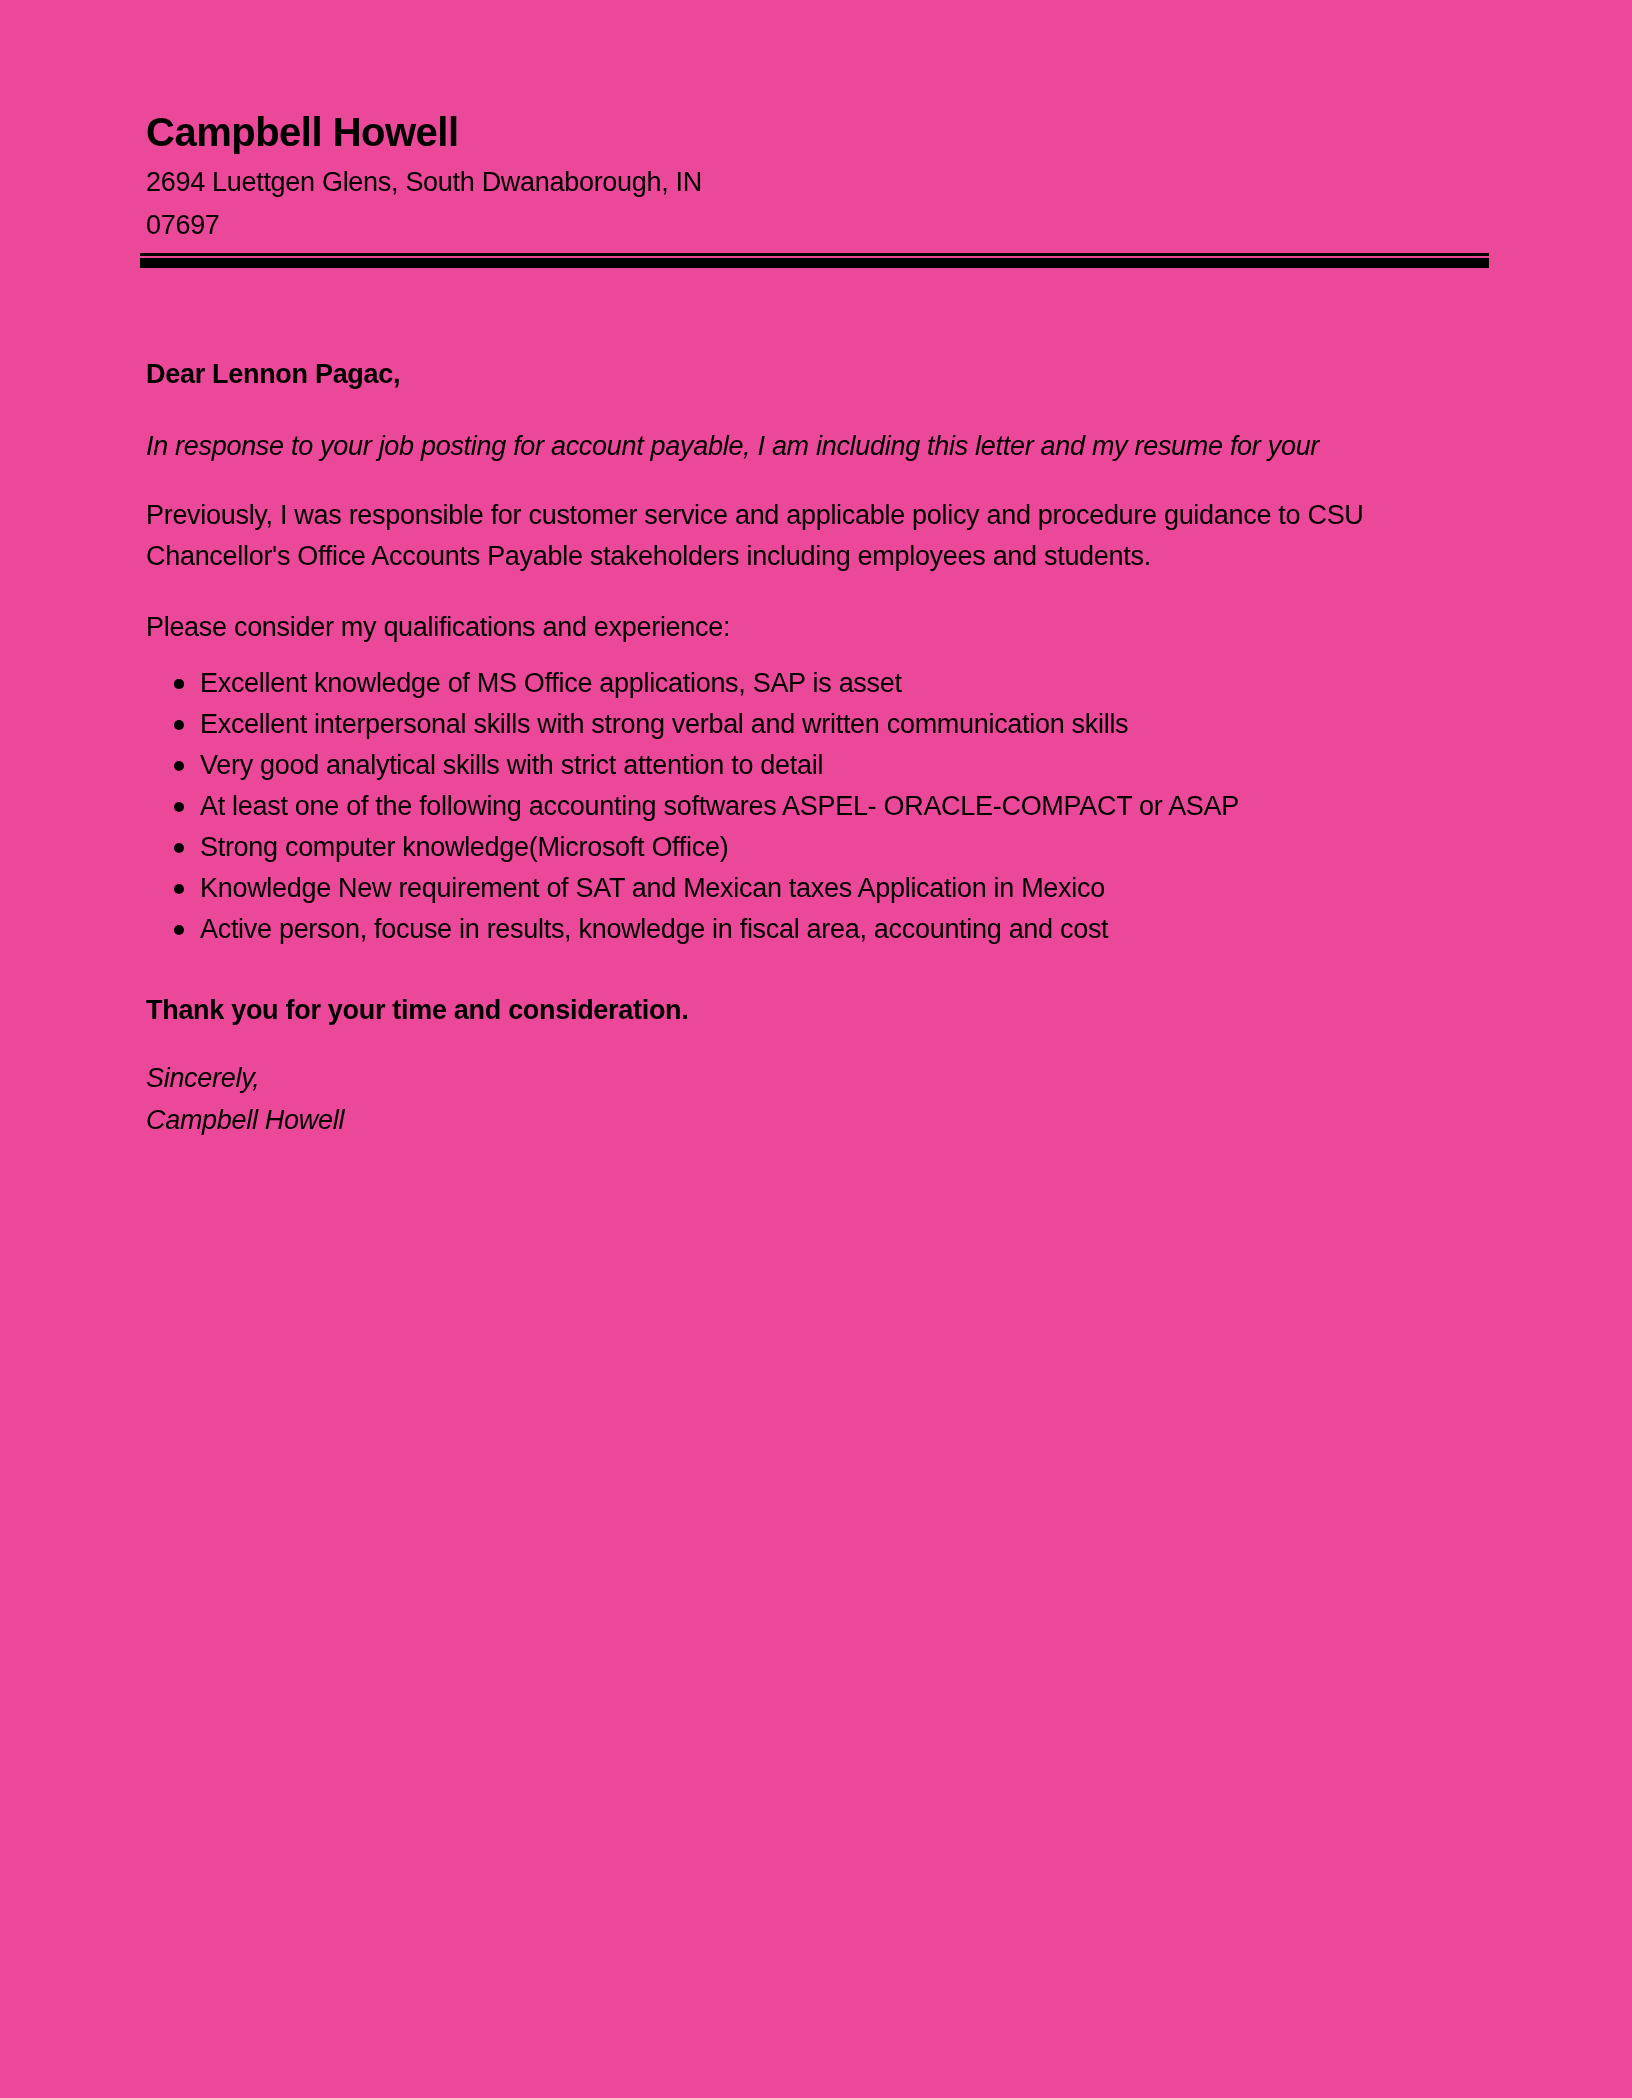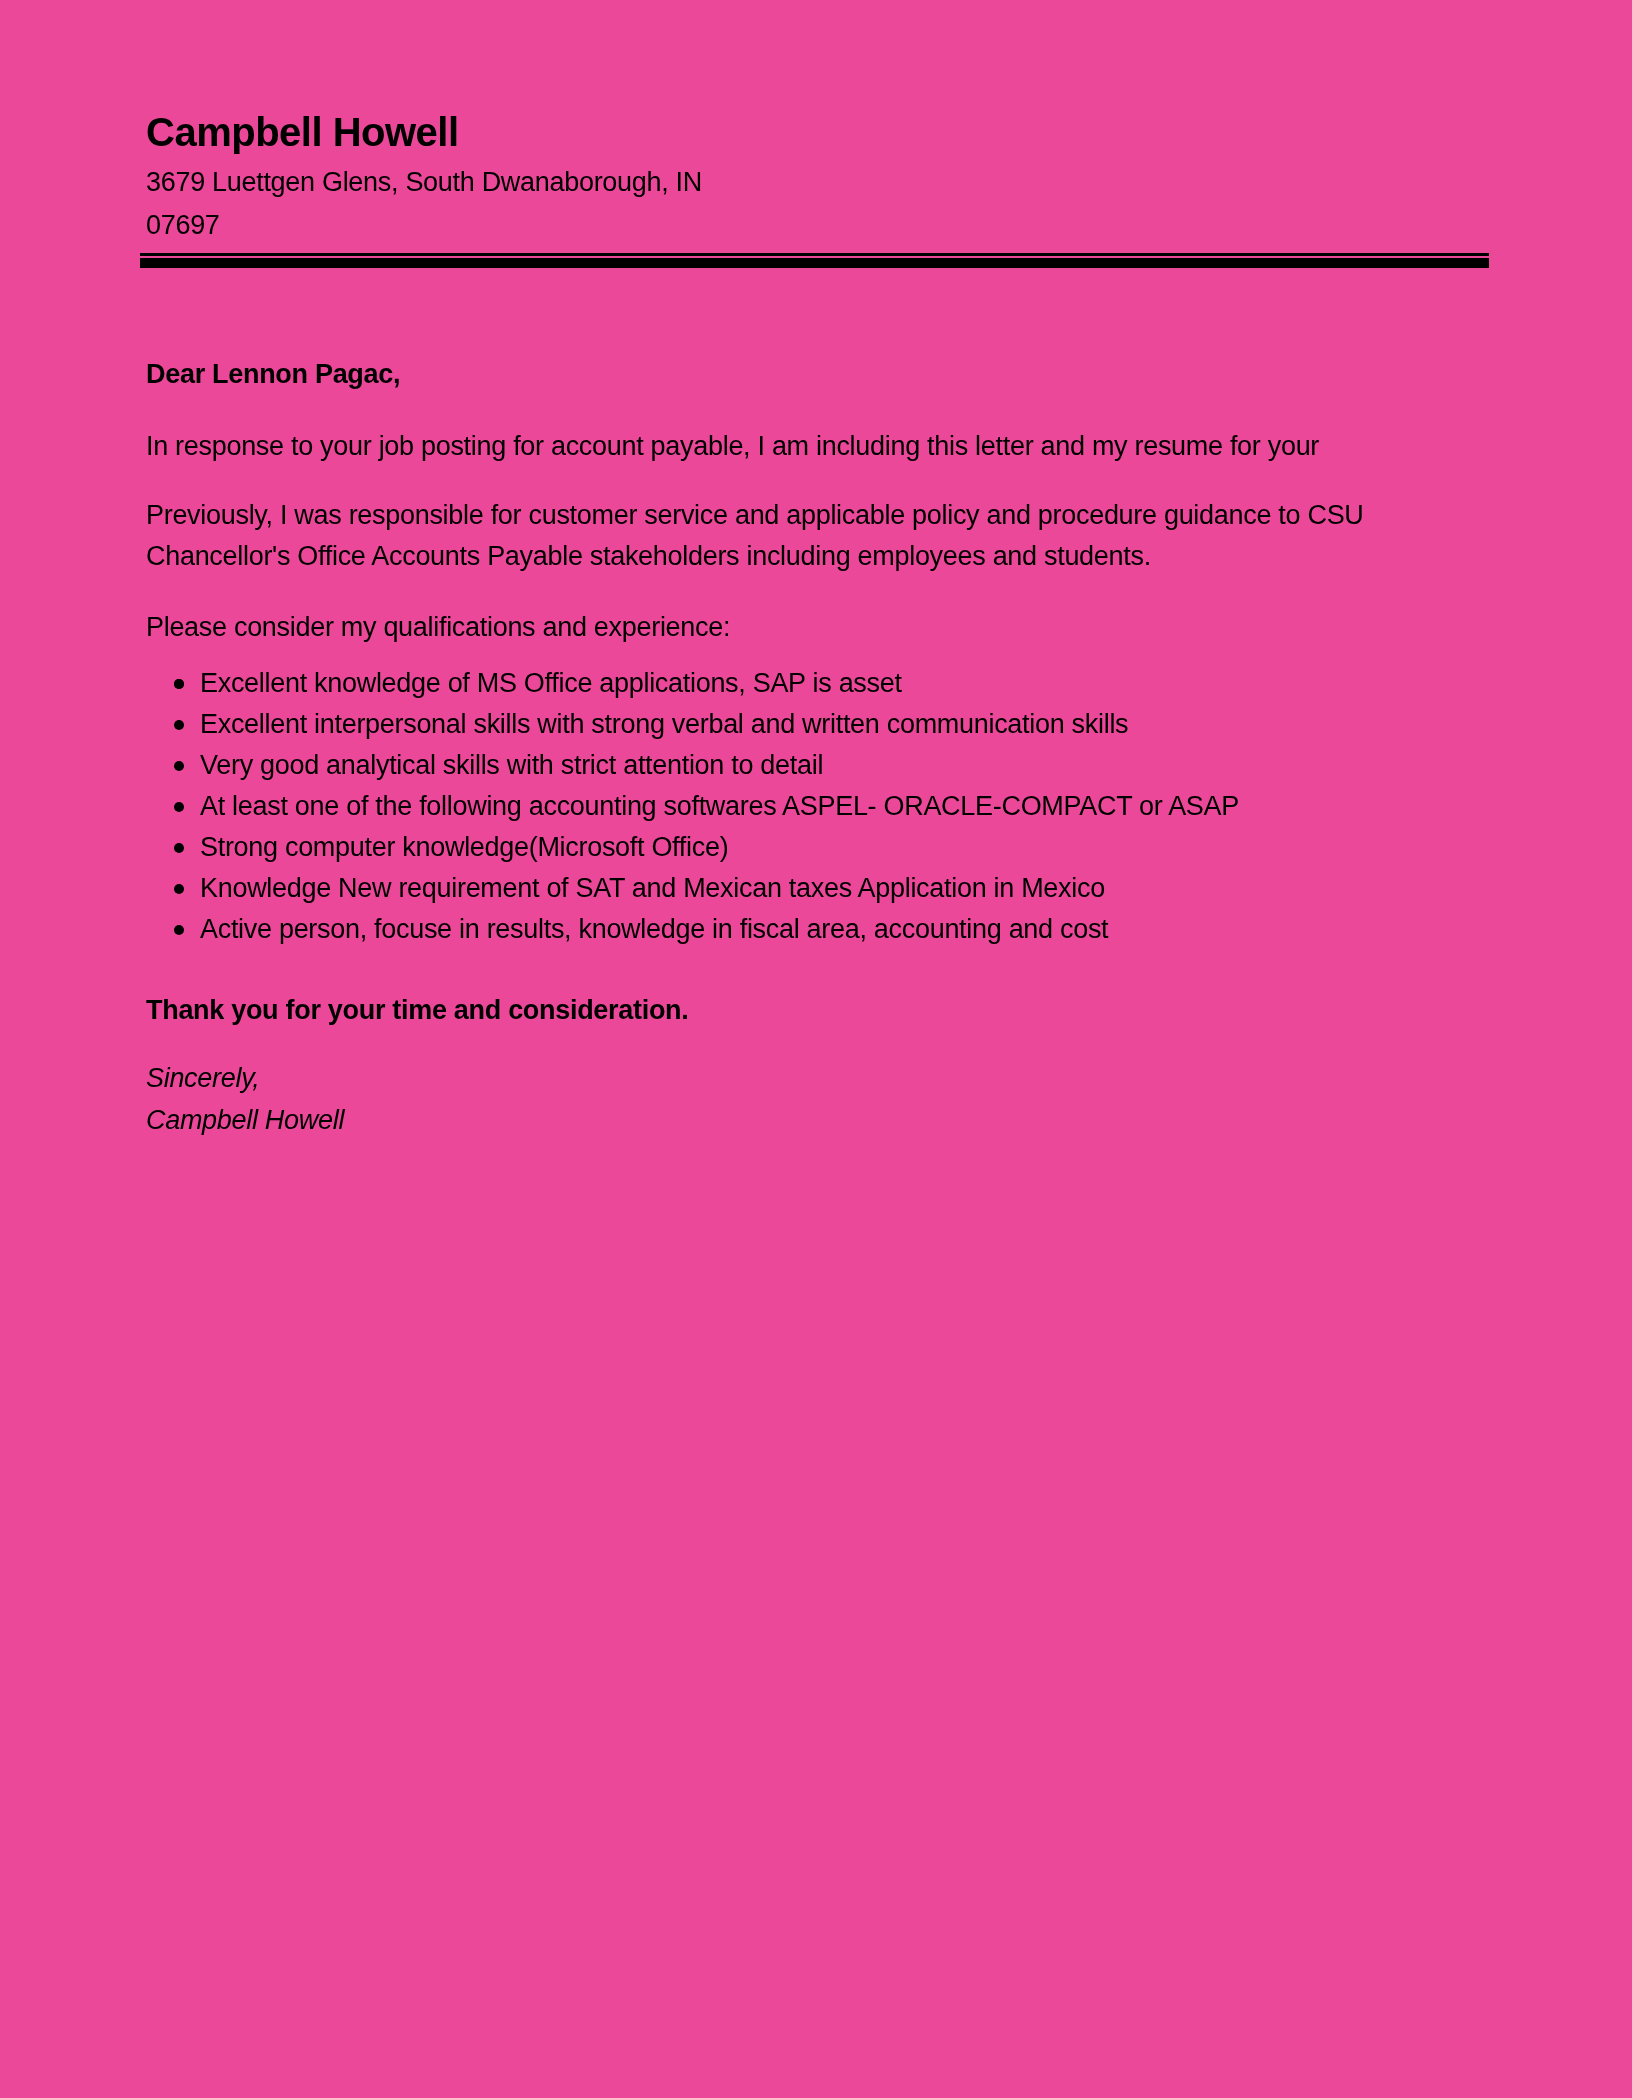--- a/index.html
+++ b/index.html
@@ -39,21 +39,21 @@
   }
   p{
     margin:0;
     font-size:27px;
     line-height:41px;
     letter-spacing:-0.3px;
   }
   .line{display:block;white-space:nowrap;}
   .bold{font-weight:700;}
   .salutation{margin-top:86px;white-space:nowrap;}
-  .p-intro{margin-top:31px;}
+  .p-intro{margin-top:31px;font-style:italic;}
   .p-exp{margin-top:28px;}
   .p-quals{margin-top:30px;white-space:nowrap;}
   ul.quals{
     list-style:none;
     margin:15px 0 0 0;
     padding:0;
   }
   ul.quals li{
     position:relative;
     padding-left:54px;
@@ -76,21 +76,21 @@
   .signblock div{white-space:nowrap;font-style:italic;}
 </style>
 </head>
 <body>
 
 <div class="page">
 
   <header>
     <h1 class="name">Campbell Howell</h1>
     <div class="addr">
-      <div>3679 Luettgen Glens, South Dwanaborough, IN</div>
+      <div>2694 Luettgen Glens, South Dwanaborough, IN</div>
       <div>07697</div>
     </div>
     <div class="divider"></div>
   </header>
 
   <main>
 
     <p class="salutation bold">Dear Lennon Pagac,</p>
 
     <p class="p-intro">

